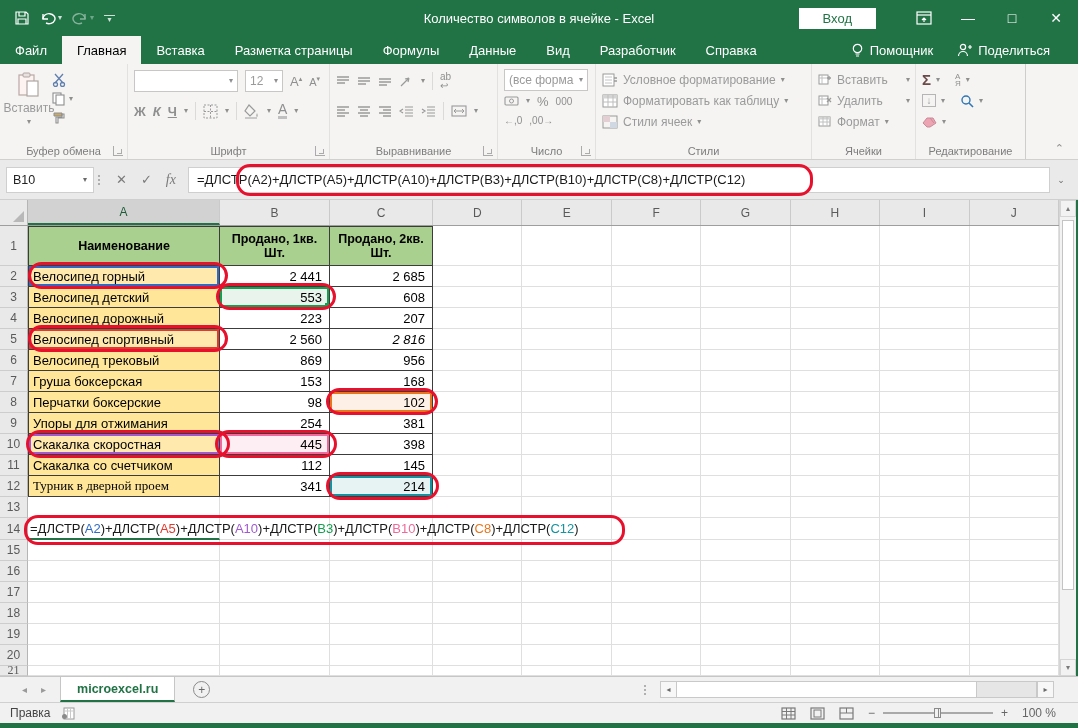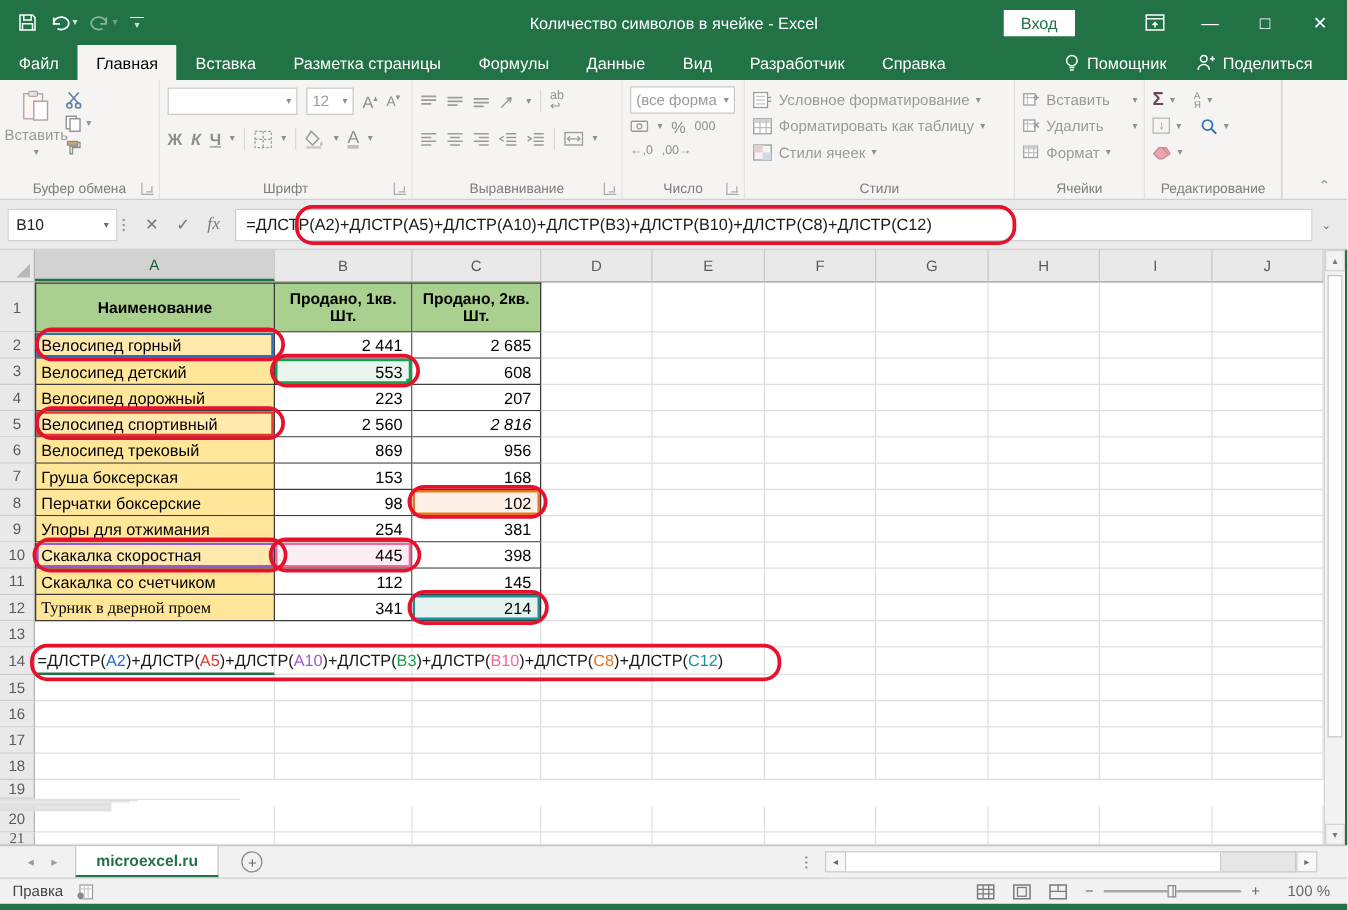--- a/index.html
+++ b/index.html
@@ -6,21 +6,21 @@
   html,body { width:1078px; height:728px; overflow:hidden; }
   body { font-family:"Liberation Sans",sans-serif; position:relative; background:#fff; font-size:13px; }
 
   
   .titlebar { position:absolute; left:0; top:0; width:1078px; height:36px; background:#217346; color:#fff; display:flex; align-items:center; }
   .qat { display:flex; align-items:center; gap:10px; padding-left:14px; width:150px; }
   .qat .dd { font-size:8px; color:#cfe3d8; }
   .qat .dim { opacity:.45; }
   .win-title { position:absolute; left:0; right:0; text-align:center; font-size:13px; color:#fff; pointer-events:none; }
   .win-controls { margin-left:auto; display:flex; align-items:center; height:100%; }
-  .signin-btn { background:#fff; color:#217346; font-size:13px; padding:3px 14px; margin-right:42px; cursor:pointer; }
+  .signin-btn { background:#fff; color:#217346; font-size:13px; padding:3px 24px; margin-right:26px; cursor:pointer; }
   .wc-btn { width:44px; height:100%; display:flex; align-items:center; justify-content:center; font-size:14px; color:#fff; }
 
   
   .tabsrow { position:absolute; left:0; top:36px; width:1078px; height:28px; background:#217346; display:flex; align-items:stretch; }
   .tab { padding:0 15px; display:flex; align-items:center; color:#fff; font-size:13px; cursor:pointer; }
   .tab.active { background:#f5f4f3; color:#000000; }
   .tabs-right { margin-left:auto; display:flex; align-items:center; gap:4px; padding-right:18px; color:#fff; }
   .tabs-right .itm { display:flex; align-items:center; gap:6px; padding:0 10px; font-size:13px; }
 
   
@@ -101,21 +101,21 @@
   .hs-thumb { position:absolute; left:0; top:0; height:15px; width:300px; background:#fff; border-right:1px solid #c9c9c9; }
 
   
   .statusbar { position:absolute; left:0; top:702px; width:1078px; height:21px; background:#f1f1f1; border-top:1px solid #d0d0d0; display:flex; align-items:center; font-size:12px; color:#444; }
   .statusbar .mode { padding:0 10px 0 10px; }
   .sb-right { margin-left:auto; display:flex; align-items:center; gap:14px; padding-right:14px; }
   .zoomctl { display:flex; align-items:center; gap:8px; color:#666; }
   .zslider { width:110px; height:2px; background:#a9a9a9; position:relative; }
   .zslider::after { content:""; position:absolute; left:50%; top:-4px; width:1px; height:10px; background:#8a8a8a; }
   .zknob { position:absolute; left:46%; top:-4px; width:7px; height:10px; background:#f1f1f1; border:1px solid #8a8a8a; }
-  .zpct { color:#666; min-width:42px; text-align:right; }
+  .zpct { color:#666; min-width:42px; }
   .greenbar { position:absolute; left:0; top:723px; width:1078px; height:5px; background:#217346; }
 
   svg { display:block; }
   .ic { flex-shrink:0; }
 </style>
 </head>
 <body>
 
 <div class="titlebar">
   <div class="qat">
@@ -741,21 +741,21 @@
         <div class="cell" style="width: 110px;"></div>
         <div class="cell" style="width: 103px;"></div>
         <div class="cell" style="width: 89.4286px;"></div>
         <div class="cell" style="width: 89.4286px;"></div>
         <div class="cell" style="width: 89.4286px;"></div>
         <div class="cell" style="width: 89.4286px;"></div>
         <div class="cell" style="width: 89.4286px;"></div>
         <div class="cell" style="width: 89.4286px;"></div>
         <div class="cell" style="width: 89.4286px;"></div>
       </div>
-      <div class="grow" style="height: 21px; flex-direction: column;">
+      <div class="grow" style="height: 21px;">
         <div class="rh">19</div>
         <div class="cell" style="width: 192px;"></div>
         <div class="cell" style="width: 110px;"></div>
         <div class="cell" style="width: 103px;"></div>
         <div class="cell" style="width: 89.4286px;"></div>
         <div class="cell" style="width: 89.4286px;"></div>
         <div class="cell" style="width: 89.4286px;"></div>
         <div class="cell" style="width: 89.4286px;"></div>
         <div class="cell" style="width: 89.4286px;"></div>
         <div class="cell" style="width: 89.4286px;"></div>

